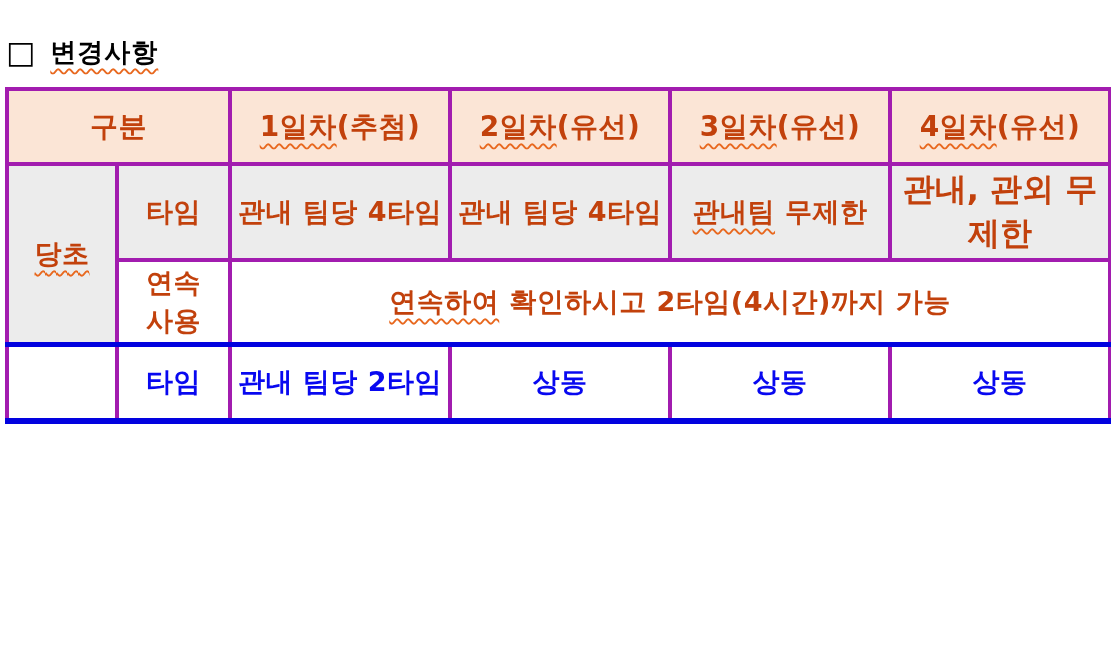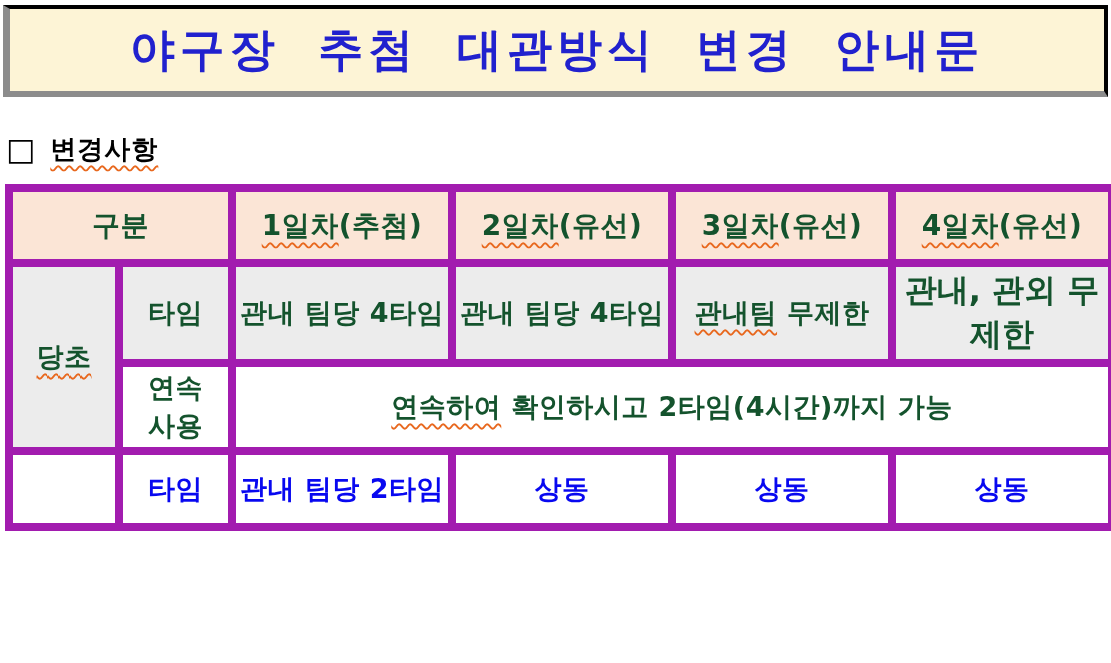--- a/index.html
+++ b/index.html
@@ -56,43 +56,40 @@
   table.notice {
     margin:15px 3px 0 5px;
     width:1103px; table-layout:fixed;
     border-collapse:collapse;
     border-top:3px solid #000;
     border-left:3px solid #000;
     border-right:3px solid #000;
     border-bottom:6px solid #0202DF;
   }
   td {
-    border:8px solid #a21caf;
+    border:4px solid #a21caf;
     text-align:center; vertical-align:middle;
-    font-weight:bold; font-size:27px; color:#14532d;
+    font-weight:bold; font-size:27px; color:#c2410c;
     padding:2px; letter-spacing:0.5px;
   }
   tr.hdr td { background:#FBE5D6; height:75px; font-size:28px; }
   tr.r1 td { height:75px; }
   tr.r2 td { height:79px; }
   tr.r3 td { height:76px; }
   td.gray { background:#ECECEC; }
   td.blue, .blue { color:#0808F0; }
   td.small-text { font-size:32px; letter-spacing:0; }
   tr.blue-sep-full td { border-top:5px solid #0202DF; }
   .two-line span { display:block; line-height:38px; }
 </style>
 </head>
 <body>
 
 <div class="page">
 
-  <div class="title-box">
-    <span class="title-text">야구장 추첨 대관방식 변경 안내문</span>
-  </div>
 
   <div class="intro">
   </div>
 
   <div class="section-heading">
     <span class="bullet">□</span>
     <span class="heading-text wavy">변경사항</span>
   </div>
 
   <table class="notice">

